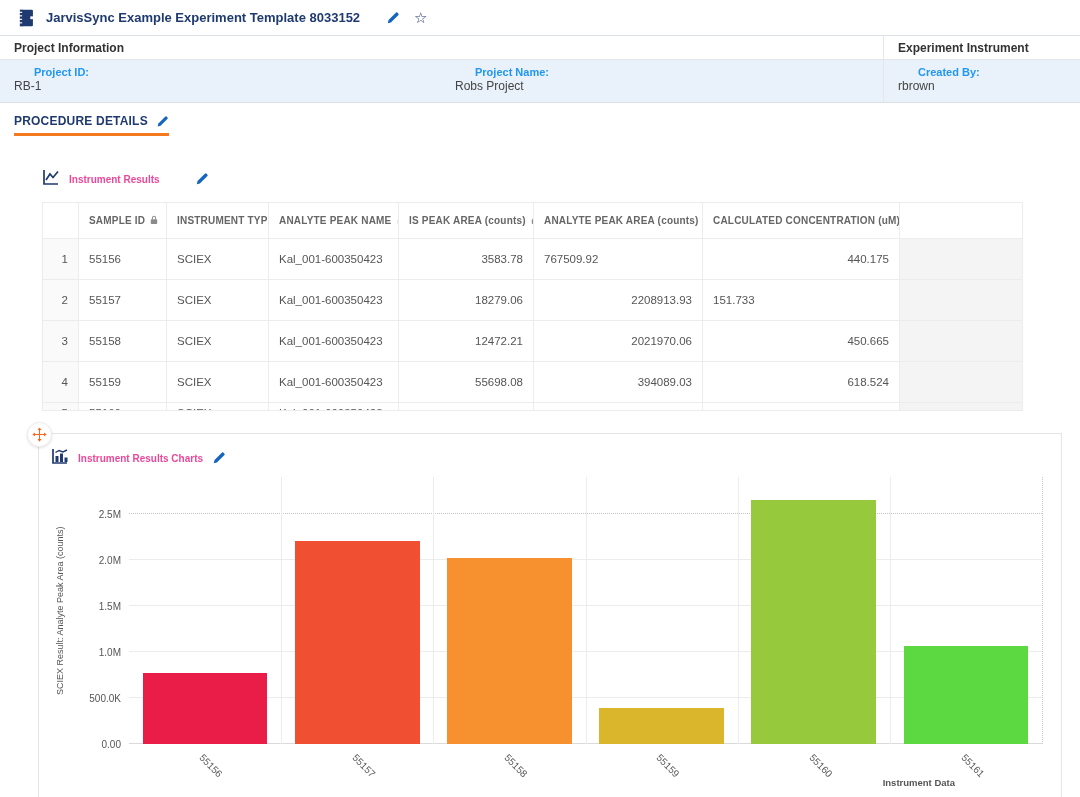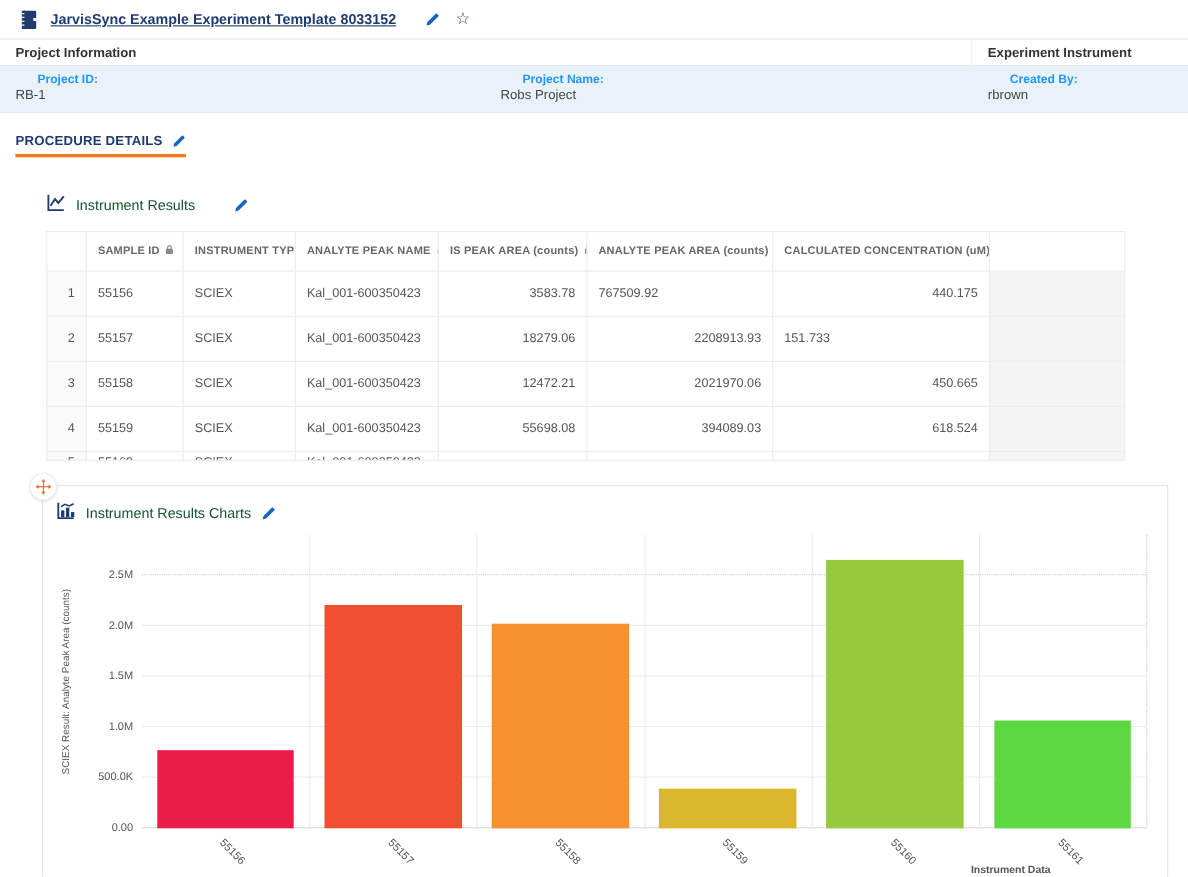--- a/index.html
+++ b/index.html
@@ -3,49 +3,49 @@
 <meta charset="utf-8">
 <style>
   * { margin:0; padding:0; box-sizing:border-box; }
   html,body { width:1080px; height:797px; background:#fff; overflow:hidden;
     font-family:"Liberation Sans", sans-serif; color:#333; }
 
   
   .topbar { height:36px; display:flex; align-items:center; padding:0 16px;
     border-bottom:1px solid #dcdfe3; background:#fff; }
   .topbar .logo { width:20px; height:20px; margin-right:10px; }
-  .topbar .title { font-size:13px; font-weight:bold; color:#1f3a70;text-decoration:underline; }
+  .topbar .title { font-size:13px; font-weight:bold; color:#1f3a70; }
   .icon-btn { border:none; background:none; cursor:pointer; display:inline-flex;
     align-items:center; justify-content:center; padding:0; }
   .topbar .pencil { margin-left:26px; }
   .topbar .star { margin-left:14px; font-size:15px; color:#1f3a70; line-height:1; }
 
   
   .info-panel { display:flex; border-bottom:1px solid #dcdfe3; }
   .info-col { border-right:1px solid #e3e6ea; }
   .info-col.project { width:884px; }
   .info-col.experiment { flex:1; border-right:none; }
   .info-header { padding:5px 14px 4px; font-size:12px; font-weight:bold; color:#333;
     border-bottom:1px solid #e3e6ea; background:#fff; }
   .info-body { background:#e9f2fb; padding:6px 14px 9px; display:flex; min-height:33px; }
   .info-field { margin-right:10px; }
   .info-field.w440 { width:441px; margin-right:0; }
   .info-label { font-size:11px; font-weight:bold; color:#2196f3; line-height:13px;padding-left:20px; }
   .info-value { font-size:12px; color:#444; line-height:14px; }
 
   
-  .tab-row { padding:16px 0 0 14px; background:#fff; }
+  .tab-row { padding:8px 0 0 14px; background:#fff; }
   .tab { display:inline-flex; align-items:center; gap:8px; padding-bottom:5px;
     border-bottom:3px solid #f5791f; cursor:pointer; }
   .tab-label { font-size:12px; font-weight:bold; color:#1f3a70; letter-spacing:.2px; }
 
   
   .results-section { margin:32px 0 0 42px; width:980px; }
   .section-title-row { display:flex; align-items:center; gap:9px; margin-bottom:12px; }
-  .section-title { font-size:13px; font-weight:normal; color:#14532d; }
+  .section-title { font-size:10px; font-weight:bold; color:#ec4899; }
   .section-title-row .pencil { margin-left:26px; }
 
   table.grid { border-collapse:collapse; table-layout:fixed; width:980px;
     border:1px solid #e0e0e0; }
   table.grid th, table.grid td { border:1px solid #ececec; overflow:hidden;
     white-space:nowrap; }
   table.grid th { height:36px; font-size:10px; font-weight:bold; color:#666;
     letter-spacing:.2px; padding:0 10px; background:#fff; }
   table.grid td { height:41px; font-size:11.5px; color:#555; padding:0 10px; }
   td.rownum, th.rownum { background:#fafafa; text-align:right; padding:0 9px;

